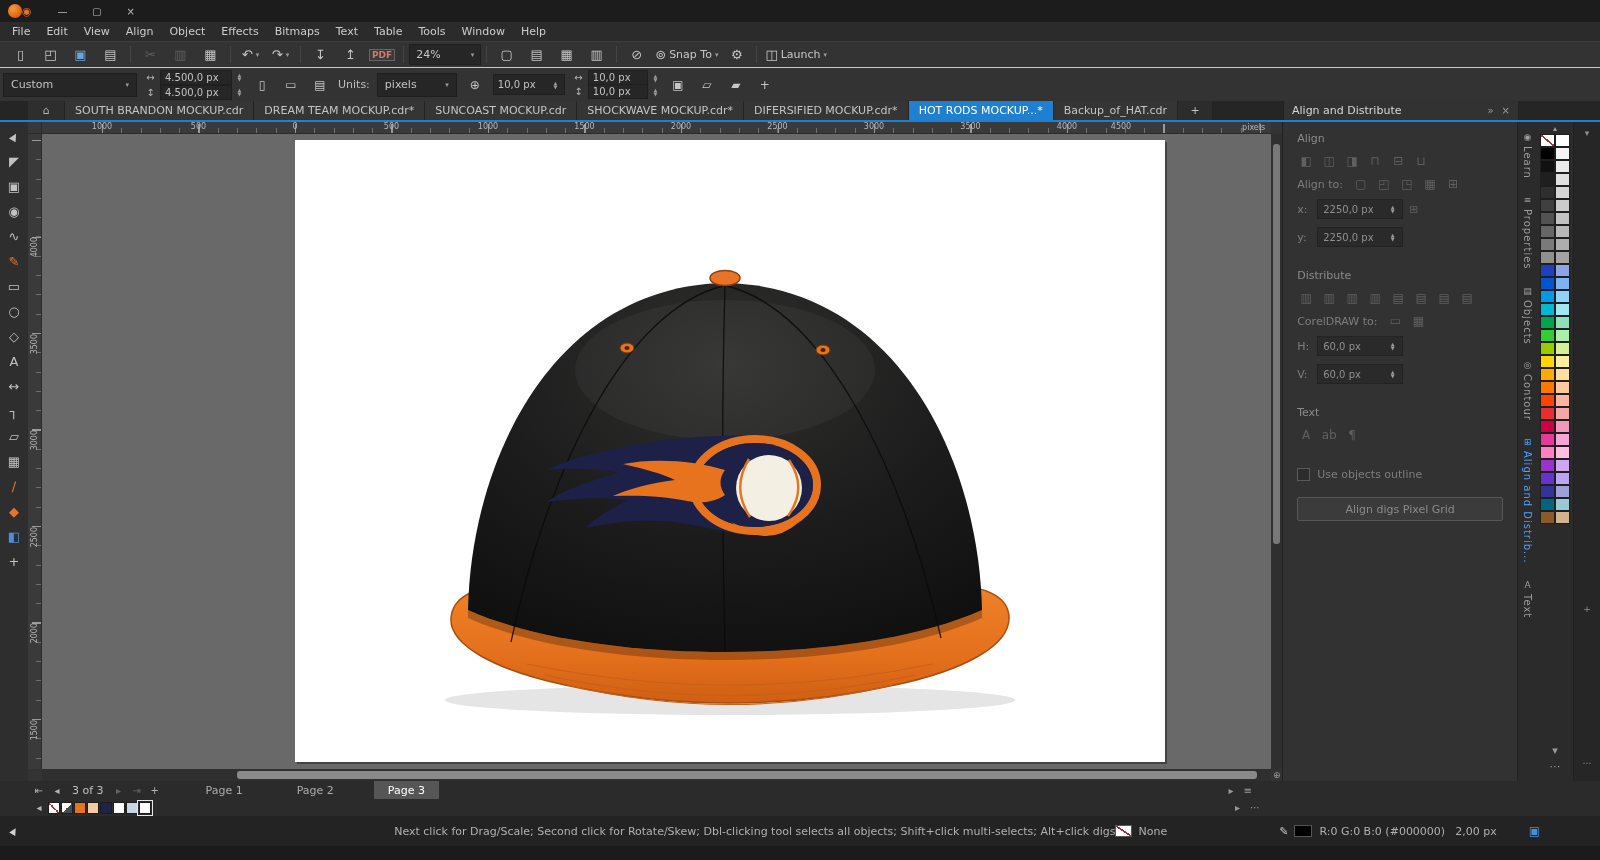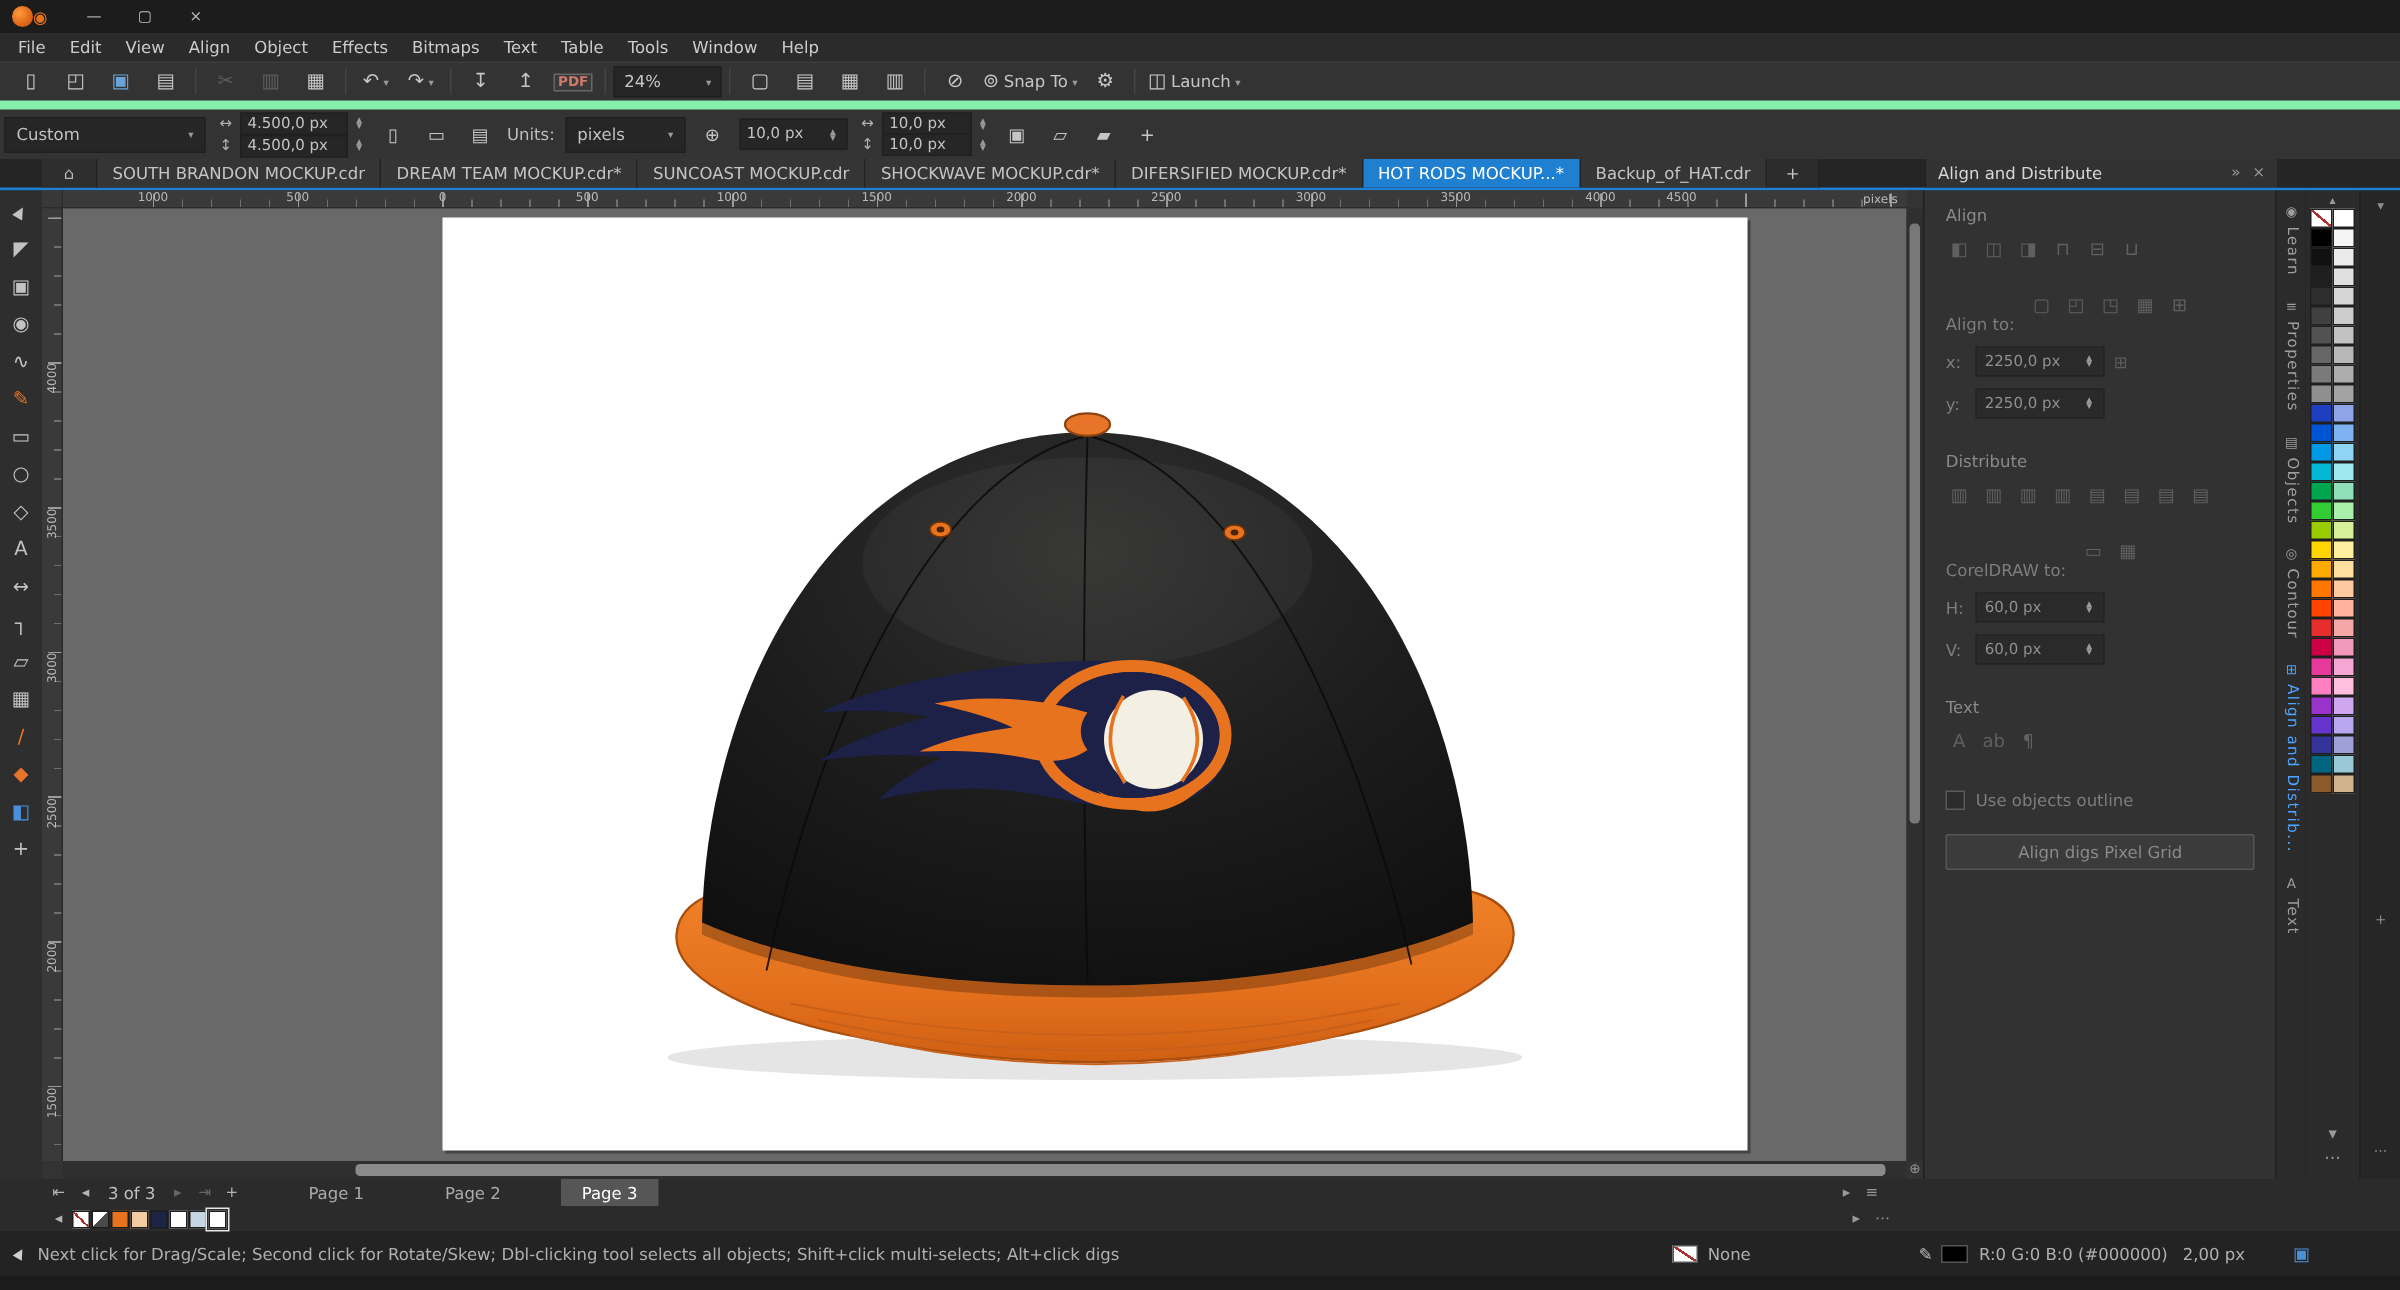--- a/index.html
+++ b/index.html
@@ -29,21 +29,21 @@
   .tb-glyph.accent{color:#6aa3d8;}
   .tb-label{font-size:11px;}
   .tb-pdf .tb-label{font-size:9px;font-weight:bold;color:#d07a6a;border:1px solid #666;padding:0 2px;background:#3a3a3a;}
   .is-disabled{color:#6a6a6a;}
   .is-disabled .tb-glyph{color:#5f5f5f;}
   .dd{font-size:7px;color:#9a9a9a;}
   .tb-field{background:#262626;border:1px solid #1f1f1f;min-width:58px;justify-content:space-between;padding:0 6px;height:19px;}
   .tb-sep{width:1px;height:17px;background:#454545;margin:0 4px;}
 
   
-  .propbar{height:33px;background:#333333;border-top:6px solid #86efac;display:flex;align-items:center;
+  .propbar{height:33px;background:#333333;border-top:1px solid #86efac;display:flex;align-items:center;
     padding-left:3px;gap:7px;flex:0 0 auto;}
   .pb-select{background:#262626;border:1px solid #1f1f1f;height:22px;display:flex;align-items:center;
     justify-content:space-between;padding:0 7px;color:#c2c2c2;}
   .pb-preset{width:118px;}
   .pb-units{width:64px;}
   .pb-size{display:flex;flex-direction:column;gap:1px;}
   .pb-size-row{display:flex;align-items:center;gap:3px;height:14px;}
   .pb-ico{color:#b0b0b0;font-size:10px;width:13px;text-align:center;}
   .pb-num{background:#262626;border:1px solid #1f1f1f;width:62px;height:13px;display:flex;align-items:center;
     padding:0 4px;color:#c2c2c2;font-size:10px;}
@@ -105,21 +105,21 @@
   .h-scroll{background:#2f2f2f;position:relative;}
   .h-thumb{position:absolute;top:2px;bottom:2px;left:195px;width:1020px;background:#8a8a8a;border-radius:3px;}
   .br-cell{background:#333333;display:flex;align-items:center;justify-content:center;color:#9a9a9a;font-size:9px;}
 
   
   .docker{width:235px;background:#323232;border-left:1px solid #202020;box-sizing:border-box;
     padding:10px 14px 0 14px;display:flex;flex-direction:column;color:#8f8f8f;}
   .dock-section{color:#8a8a8a;font-size:11px;}
   .icon-row{display:flex;gap:5px;align-items:center;margin-top:9px;}
   .dock-icon{width:18px;text-align:center;color:#606060;font-size:12px;}
-  .inline-label{color:#7d7d7d;margin-right:4px;font-size:11px;margin-top:28px;}
+  .inline-label{color:#7d7d7d;margin-right:4px;font-size:11px;}
   .field-row{display:flex;align-items:center;gap:6px;margin-top:8px;}
   .f-label{width:14px;color:#7d7d7d;}
   .dock-field{width:86px;height:20px;background:#2a2a2a;border:1px solid #232323;display:flex;align-items:center;
     justify-content:space-between;padding:0 5px;color:#8f8f8f;box-sizing:border-box;font-size:10px;}
   .f-extra{color:#5c5c5c;font-size:11px;}
   .chk-row{display:flex;align-items:center;gap:7px;margin-top:26px;color:#7d7d7d;}
   .chk-box{width:11px;height:11px;border:1px solid #5a5a5a;background:#2c2c2c;display:inline-block;}
   .pixel-grid-btn{height:22px;margin-top:16px;border:1px solid #565656;background:#3b3b3b;color:#8a8a8a;
     display:flex;align-items:center;justify-content:center;border-radius:2px;}
   .gap16{margin-top:22px;}
@@ -156,21 +156,21 @@
   
   .docpal{height:17px;background:#2b2b2b;display:flex;align-items:center;padding-left:32px;gap:2px;flex:0 0 auto;position:relative;}
   .doc-swatch{width:12px;height:12px;border:1px solid #1d1d1d;box-sizing:border-box;display:inline-block;}
   .pal-split{background:linear-gradient(135deg,#ffffff 50%,#4a4a4a 50%);}
   .doc-swatch.selected{outline:1px solid #e8e8e8;outline-offset:1px;}
   .docpal-right{position:absolute;right:340px;display:flex;gap:10px;color:#9a9a9a;font-size:10px;}
 
   
   .statusbar{height:30px;background:#232323;display:flex;align-items:center;padding:0 10px;color:#b0b0b0;flex:0 0 auto;}
   .sb-cursor{display:inline-block;transform:rotate(-60deg);font-size:9px;color:#d0d0d0;margin-right:8px;}
-  .sb-hint{flex:1;color:#b0b0b0;white-space:nowrap;overflow:hidden;}
+  .sb-hint{flex:1;color:#b0b0b0;white-space:nowrap;overflow:hidden;text-align:right;}
   .sb-fill-swatch{width:15px;height:10px;display:inline-block;margin-right:6px;border:1px solid #555;}
   .sb-none-label{margin-right:112px;}
   .sb-pen{font-size:11px;color:#c0c0c0;margin-right:6px;}
   .sb-outline-swatch{width:16px;height:10px;background:#000000;border:1px solid #555;display:inline-block;margin-right:7px;}
   .sb-rgb{margin-right:10px;}
   .sb-width{margin-right:32px;}
   .sb-doc-icon{color:#4a90d9;font-size:12px;margin-right:50px;}
   .bottomstrip{height:16px;background:#1b1b1b;flex:0 0 auto;}
 </style>
 </head>

